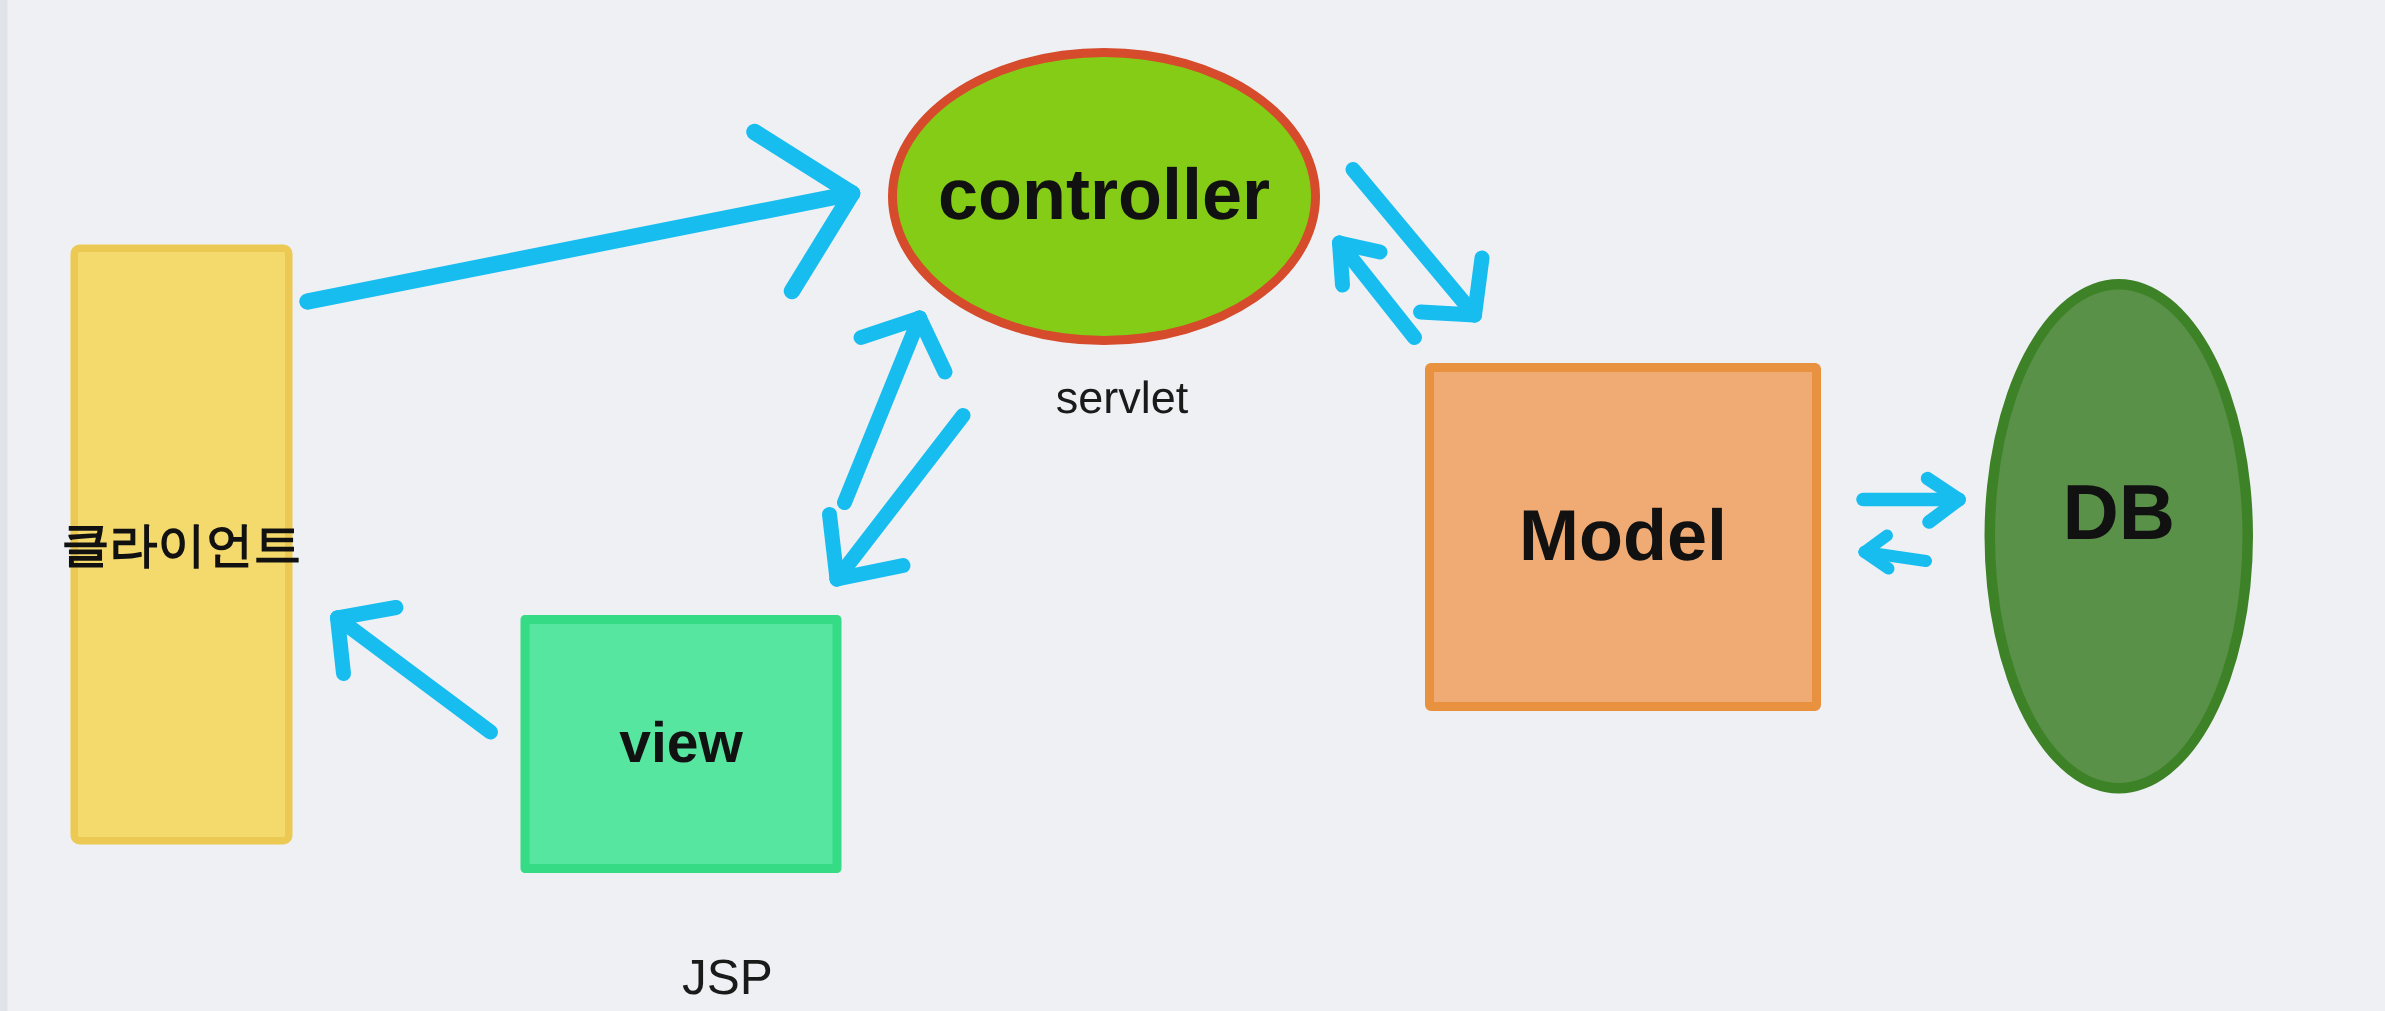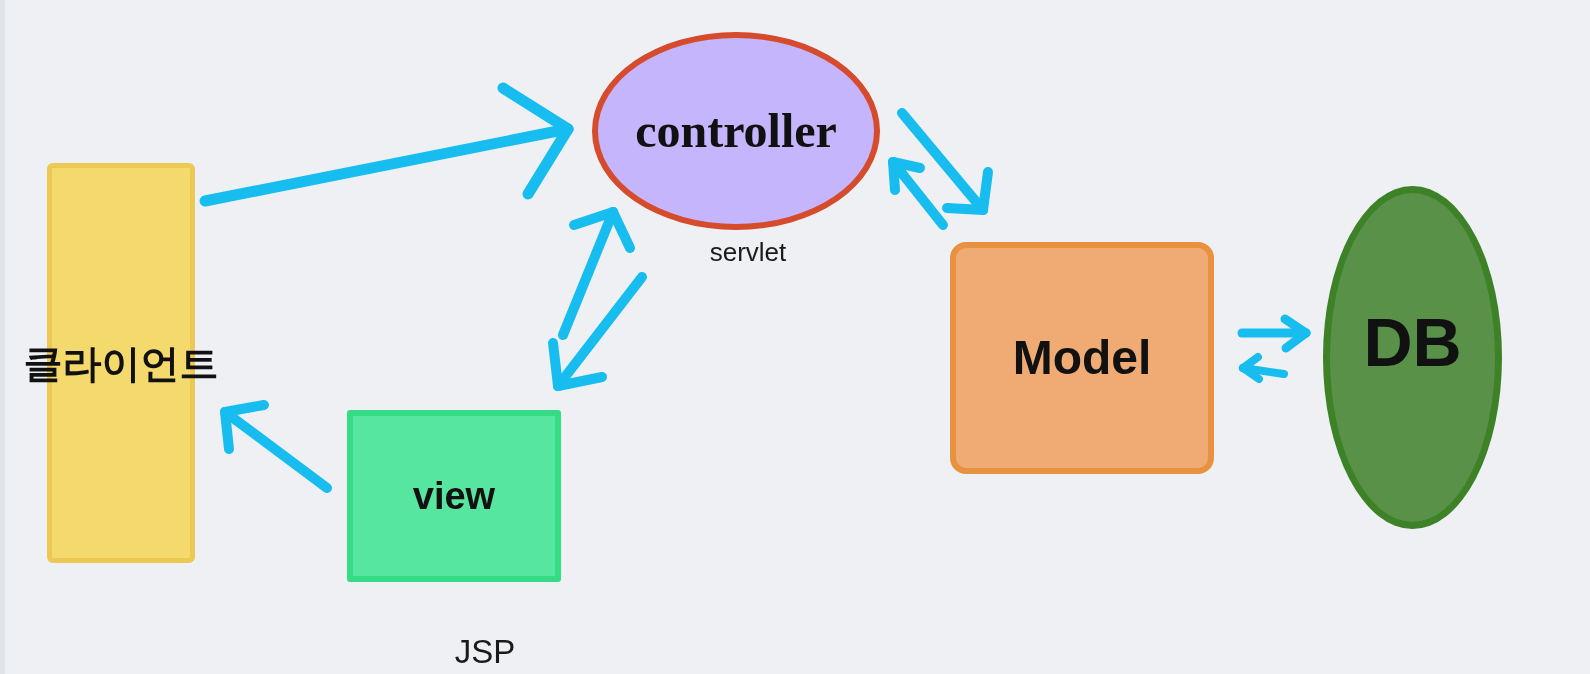--- a/index.html
+++ b/index.html
@@ -4,36 +4,36 @@
 <style>
   html,body{margin:0;padding:0;}
   body{font-family:"Liberation Sans","DejaVu Sans",sans-serif;background:#eef0f4;}
   #canvas{position:relative;width:1590px;height:674px;background:#eef0f4;overflow:hidden;}
   #edge-strip{position:absolute;left:0;top:0;width:5px;height:674px;background:#e0e3e8;}
 
   .node{position:absolute;box-sizing:border-box;display:flex;align-items:center;justify-content:center;}
   .node .lbl{color:#111;font-weight:700;white-space:nowrap;line-height:1;}
 
   #node-client{left:47px;top:163px;width:148px;height:400px;background:#f4d96d;border:5px solid #ecc952;border-radius:6px;}
-  #node-client .lbl{font-size:39px;}
+  #node-client .lbl{font-size:32px;}
 
-  #node-controller{left:592px;top:32px;width:288px;height:198px;background:#c4b5fd;border:6px solid #d54b2b;border-radius:50%;font-family:Liberation Serif, serif;}
+  #node-controller{left:592px;top:32px;width:288px;height:198px;background:#84cc16;border:6px solid #d54b2b;border-radius:50%;}
   #node-controller .lbl{font-size:48px;}
 
   #node-view{left:347px;top:410px;width:214px;height:172px;background:#57e6a0;border:6px solid #35db85;border-radius:3px;}
   #node-view .lbl{font-size:38px;}
 
-  #node-model{left:950px;top:242px;width:264px;height:232px;background:#f0ab74;border:6px solid #e8923f;border-radius:16px;}
+  #node-model{left:950px;top:242px;width:264px;height:232px;background:#f0ab74;border:6px solid #e8923f;border-radius:4px;}
   #node-model .lbl{font-size:48px;}
 
   #node-db{left:1323px;top:186px;width:179px;height:343px;background:#599148;border:7px solid #3e8227;border-radius:50%;}
-  #node-db .lbl{font-size:68px;position:relative;top:-16px;}
+  #node-db .lbl{font-size:52px;position:relative;top:-16px;}
 
   .sublabel{position:absolute;transform:translate(-50%,-50%);color:#1a1a1a;font-weight:400;white-space:nowrap;line-height:1;}
-  #sub-servlet{left:748px;top:252px;font-size:26px;}
+  #sub-servlet{left:748px;top:266px;font-size:30px;}
   #sub-jsp{left:437px;top:651px;font-size:33px;margin-left:48px;}
 
   #arrow-layer{position:absolute;left:0;top:0;width:1590px;height:674px;pointer-events:none;}
 </style>
 </head>
 <body>
 
 <div id="canvas">
   <div id="edge-strip"></div>
 

